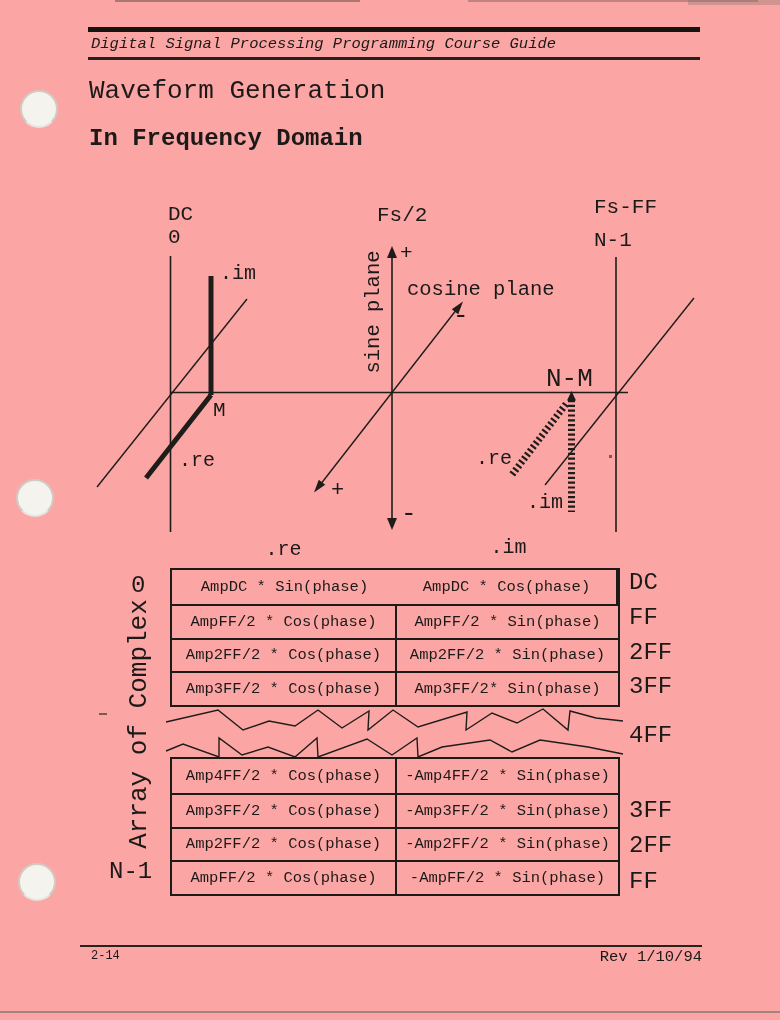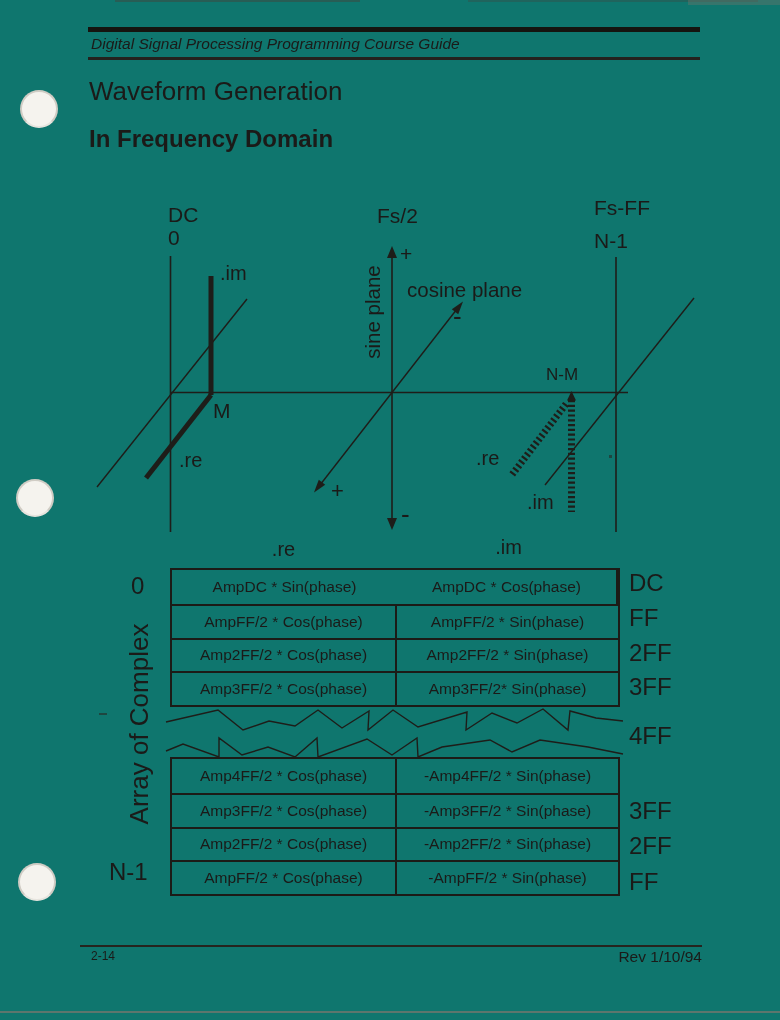--- a/index.html
+++ b/index.html
@@ -1,19 +1,19 @@
 <!DOCTYPE html>
 <html><head>
 <meta charset="utf-8">
 <style>
   html,body { margin:0; padding:0; background:#d8d5cf; }
   .page {
     position:relative; width:780px; height:1020px; overflow:hidden;
-    background:#0f766e;
-    font-family:Liberation Sans, sans-serif;
+    background:#fca5a5;
+    font-family:Liberation Mono, monospace;
     color:#1b1a18;
   }
   .txt { position:absolute; white-space:nowrap; line-height:1.05; color:#1b1a18; }
   .vlabel { position:absolute; white-space:nowrap; transform:translate(-50%,-50%) rotate(-90deg); color:#1b1a18; }
   
   .bar-thick { position:absolute; left:88px; top:27px; width:612px; height:5px; background:#15140f; }
   .rule-head { position:absolute; left:88px; top:57px; width:612px; height:2.5px; background:#24221e; }
   .doc-title { position:absolute; left:91px; top:35px; font-size:15.5px; font-style:italic; }
   .h1 { position:absolute; left:89px; top:76px; font-size:26px; }
   .h2 { position:absolute; left:89px; top:125px; font-size:24px; font-weight:bold; }
@@ -104,21 +104,21 @@
   <div class="txt" style="left:377px;top:205px;font-size:21px;">Fs/2</div>
   <div class="vlabel" style="left:373px;top:312px;font-size:20.5px;">sine plane</div>
   <div class="txt" style="left:407px;top:279px;font-size:20.5px;">cosine plane</div>
   <div class="txt" style="left:400px;top:243px;font-size:21px;">+</div>
   <div class="txt" style="left:453px;top:303px;font-size:26px;">-</div>
   <div class="txt" style="left:331px;top:479px;font-size:22px;">+</div>
   <div class="txt" style="left:401px;top:501px;font-size:26px;">-</div>
 
   <div class="txt" style="left:594px;top:197px;font-size:21px;">Fs-FF</div>
   <div class="txt" style="left:594px;top:230px;font-size:21px;">N-1</div>
-  <div class="txt" style="left:546px;top:366px;font-size:17px;">N-M</div>
+  <div class="txt" style="left:546px;top:366px;font-size:26px;">N-M</div>
   <div class="txt" style="left:476px;top:448px;font-size:20px;">.re</div>
   <div class="txt" style="left:527px;top:492px;font-size:20px;">.im</div>
 
   <div class="colhead" style="left:170px;top:538px;width:227px;">.re</div>
   <div class="colhead" style="left:397px;top:536px;width:223px;">.im</div>
 
   <div class="idxlab" style="left:131px;top:572px;">0</div>
   <div class="vlabel" style="left:139px;top:724px;font-size:26px;">Array of Complex</div>
   <div class="idxlab" style="left:109px;top:858px;">N-1</div>
 

